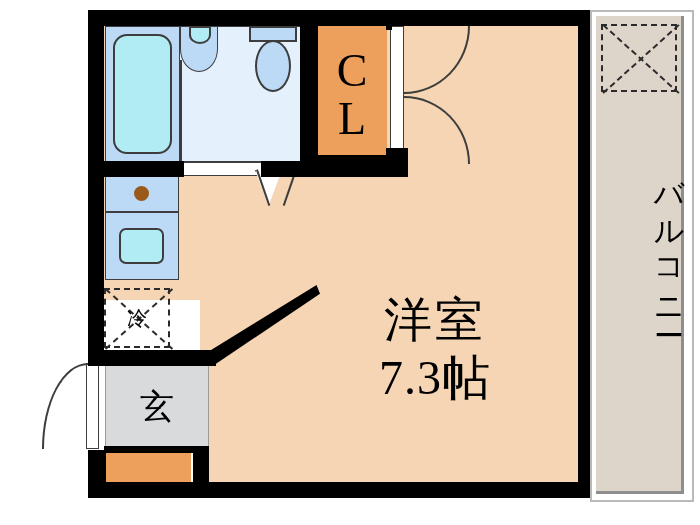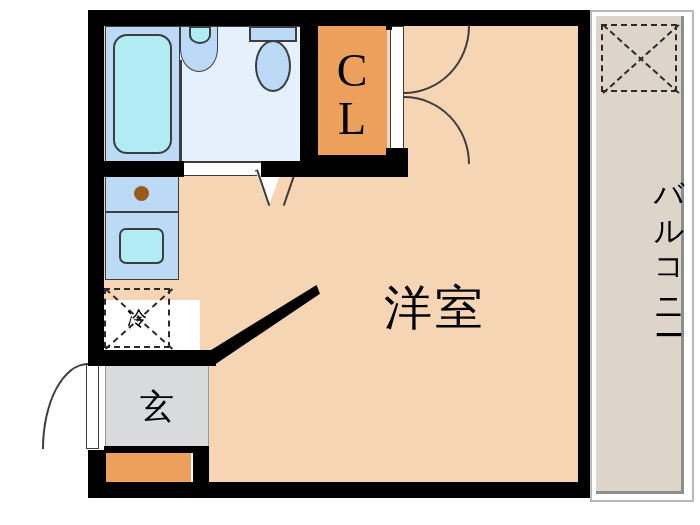--- a/index.html
+++ b/index.html
@@ -267,15 +267,16 @@
   <div class="abs balcony-frame" style="left:590px; top:10px; width:104px; height:492px;"></div>
   <div class="abs balcony-inner" style="left:596px; top:16px; width:88px; height:478px;"></div>
 
   <div class="abs dashbox" style="left:601px; top:24px; width:76px; height:68px;">
     <div class="x1" style="transform: rotate(42deg); width:102px; left:-13px;"></div>
     <div class="x2" style="transform: rotate(-42deg); width:102px; left:-13px;"></div>
   </div>
 
   <div class="label lbl-balcony" style="left:596px; top:160px; width:88px; height:320px;">バルコニー</div>
 
-  <div class="label lbl-room-name" style="left:345px; top:278px; width:180px; height:60px;">洋室</div>
+  <div class="label lbl-room-name" style="left:345px; top:290px; width:180px; height:60px;">洋室</div>
+  <div class="label lbl-room-size" style="left:345px; top:348px; width:180px; height:60px;">7.3帖</div>
 
 </div>
 
 </body></html>

